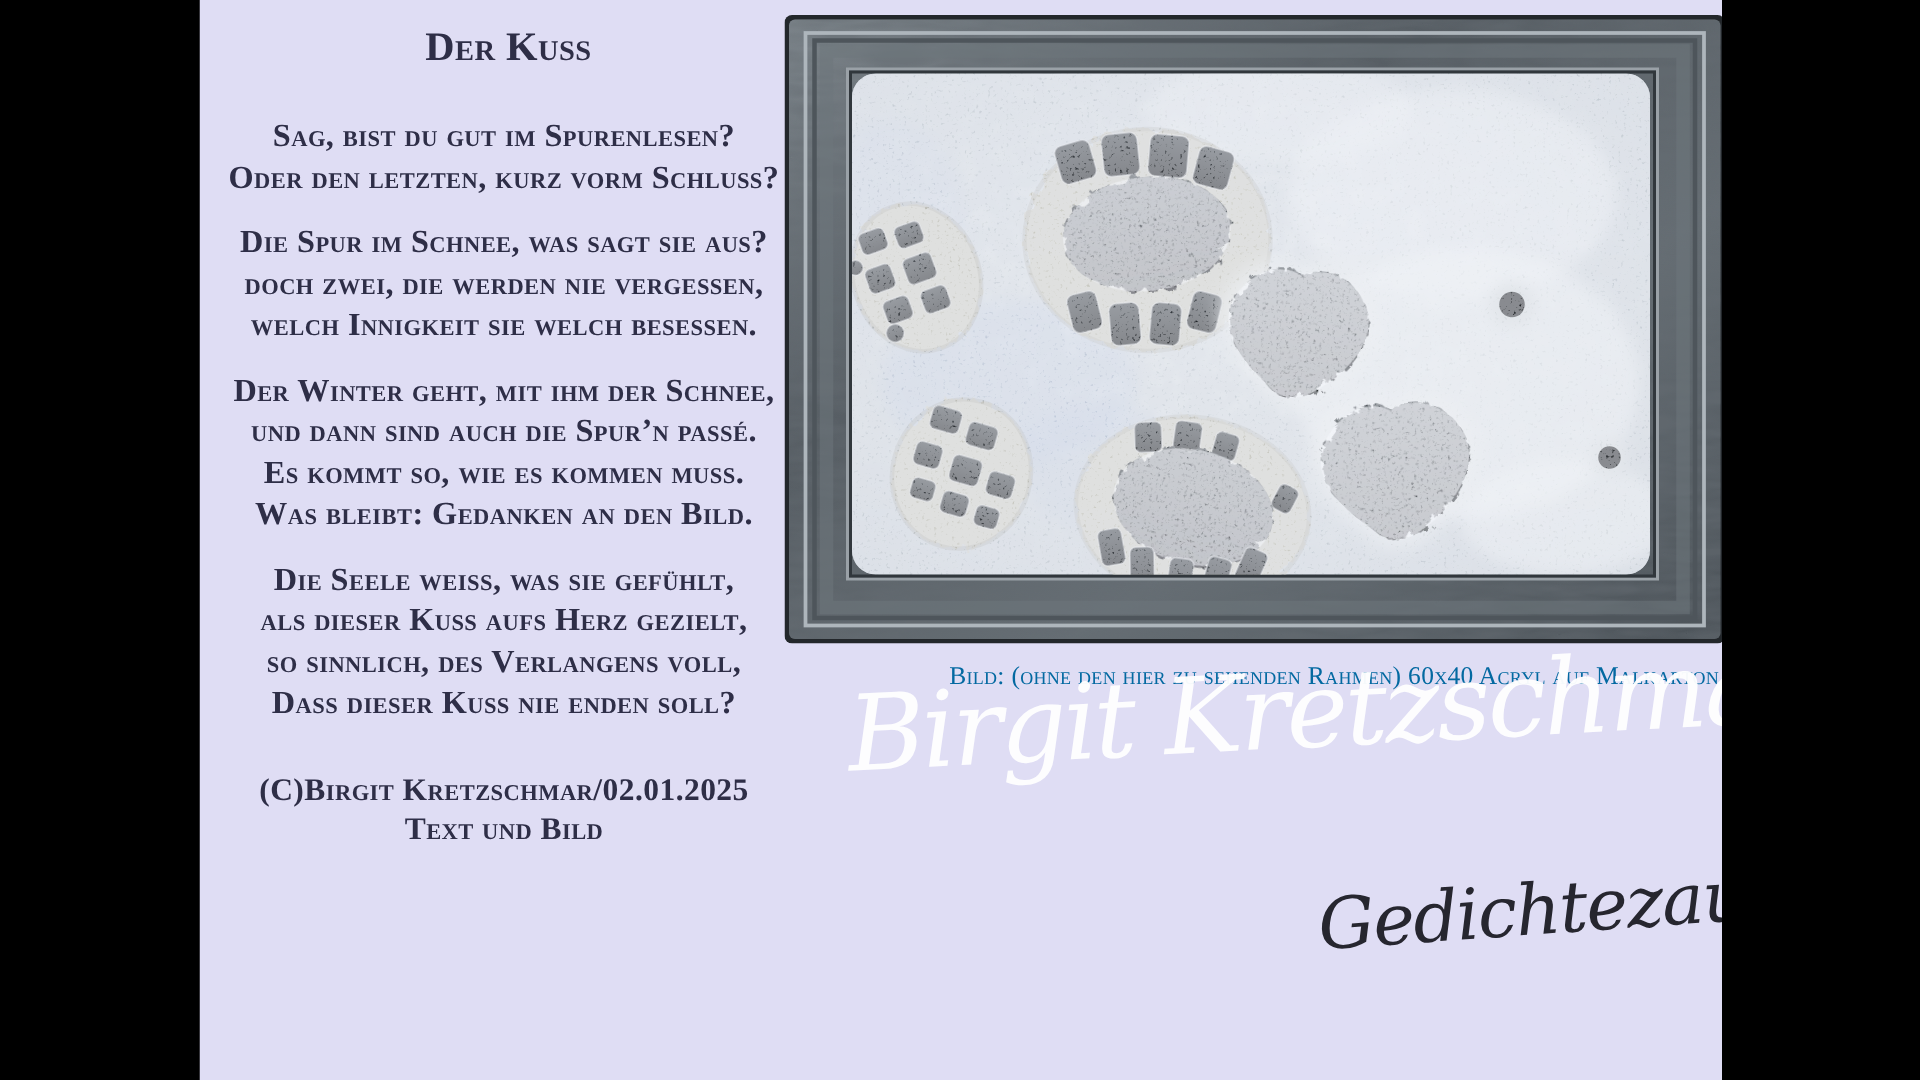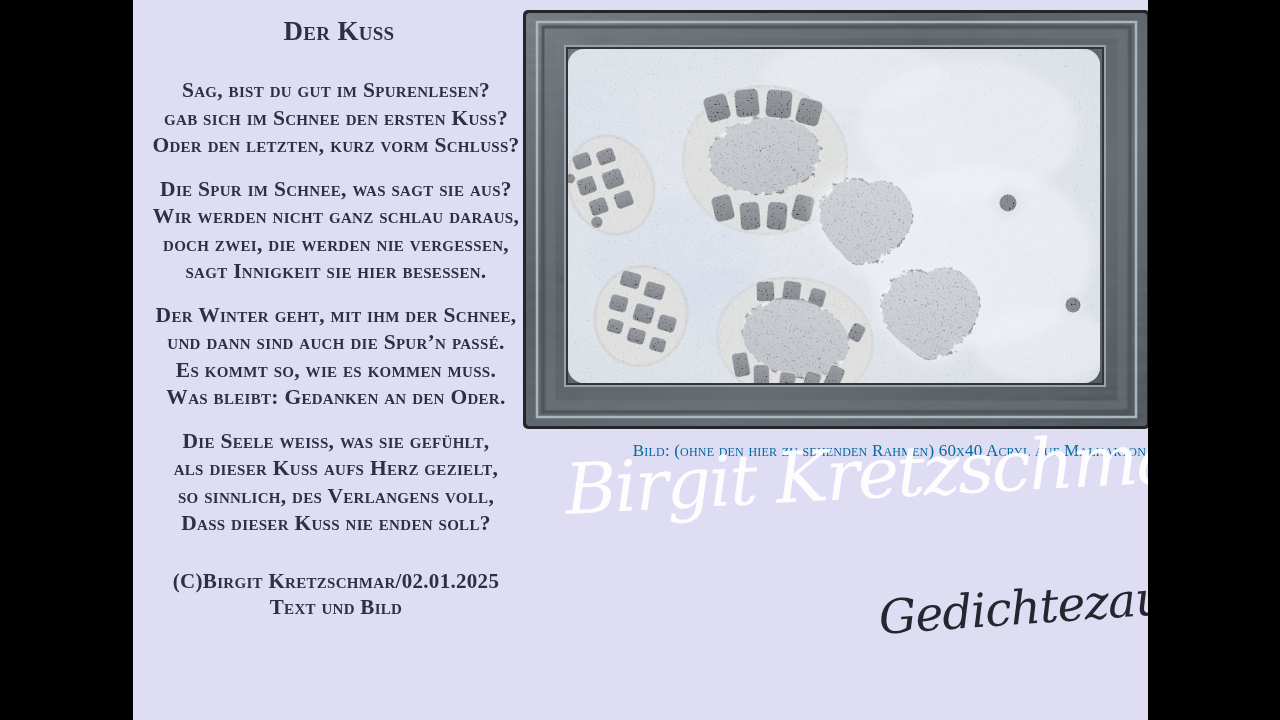--- a/index.html
+++ b/index.html
@@ -38,36 +38,34 @@
 <body>
 
 <div class="viewport">
   <div class="stage">
 
     <div class="poem">
       <div class="poem-title">Der Kuss</div>
 
       <div class="stanza first">
         <div class="line">Sag, bist du gut im Spurenlesen?</div>
-        <div class="line">gab sich im Schnee den ersten Kuss?</div>
         <div class="line">Oder den letzten, kurz vorm Schluss?</div>
       </div>
 
       <div class="stanza">
         <div class="line">Die Spur im Schnee, was sagt sie aus?</div>
-        <div class="line">Wir werden nicht ganz schlau daraus,</div>
         <div class="line">doch zwei, die werden nie vergessen,</div>
-        <div class="line">sagt Innigkeit sie hier besessen.</div>
+        <div class="line">welch Innigkeit sie welch besessen.</div>
       </div>
 
       <div class="stanza">
         <div class="line">Der Winter geht, mit ihm der Schnee,</div>
         <div class="line">und dann sind auch die Spur’n passé.</div>
         <div class="line">Es kommt so, wie es kommen muss.</div>
-        <div class="line">Was bleibt: Gedanken an den Oder.</div>
+        <div class="line">Was bleibt: Gedanken an den Bild.</div>
       </div>
 
       <div class="stanza">
         <div class="line">Die Seele weiss, was sie gefühlt,</div>
         <div class="line">als dieser Kuss aufs Herz gezielt,</div>
         <div class="line">so sinnlich, des Verlangens voll,</div>
         <div class="line">Dass dieser Kuss nie enden soll?</div>
       </div>
 
       <div class="copyright">

